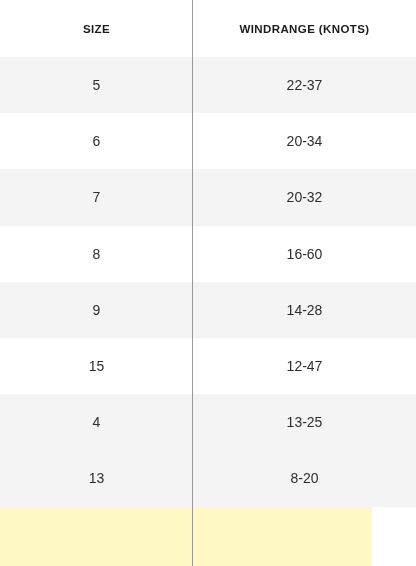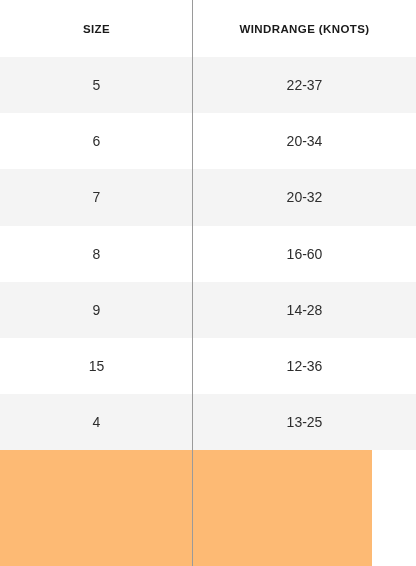--- a/index.html
+++ b/index.html
@@ -11,21 +11,21 @@
     height: 566px;
     background: #ffffff;
     font-family: "Liberation Sans", sans-serif;
     overflow: hidden;
   }
 
   .size-chart {
     position: relative;
     width: 372px;
     height: 566px;
-    background: #fdba74;
+    background: #fef9c3;
   }
 
   
   .col-divider {
     position: absolute;
     left: 192px;
     top: 0;
     width: 1px;
     height: 566px;
     background: #9a9a9a;
@@ -102,22 +102,26 @@
       <tr class="row-even">
         <td>8</td>
         <td>16-60</td>
       </tr>
       <tr class="row-odd">
         <td>9</td>
         <td>14-28</td>
       </tr>
       <tr class="row-even">
         <td>15</td>
-        <td>12-36</td>
+        <td>12-47</td>
       </tr>
       <tr class="row-odd">
         <td>4</td>
         <td>13-25</td>
+      </tr>
+      <tr class="row-odd">
+        <td>13</td>
+        <td>8-20</td>
       </tr>
     </tbody>
   </table>
 
 </div>
 
 </body></html>

